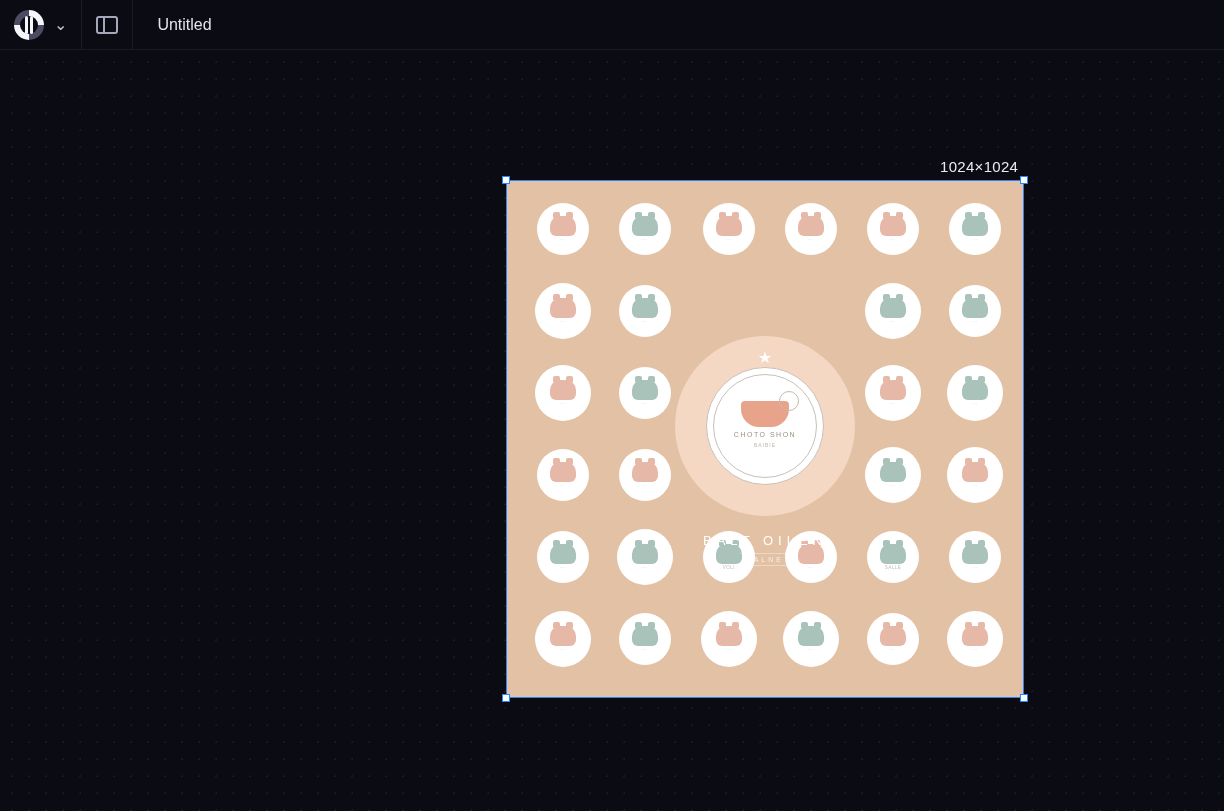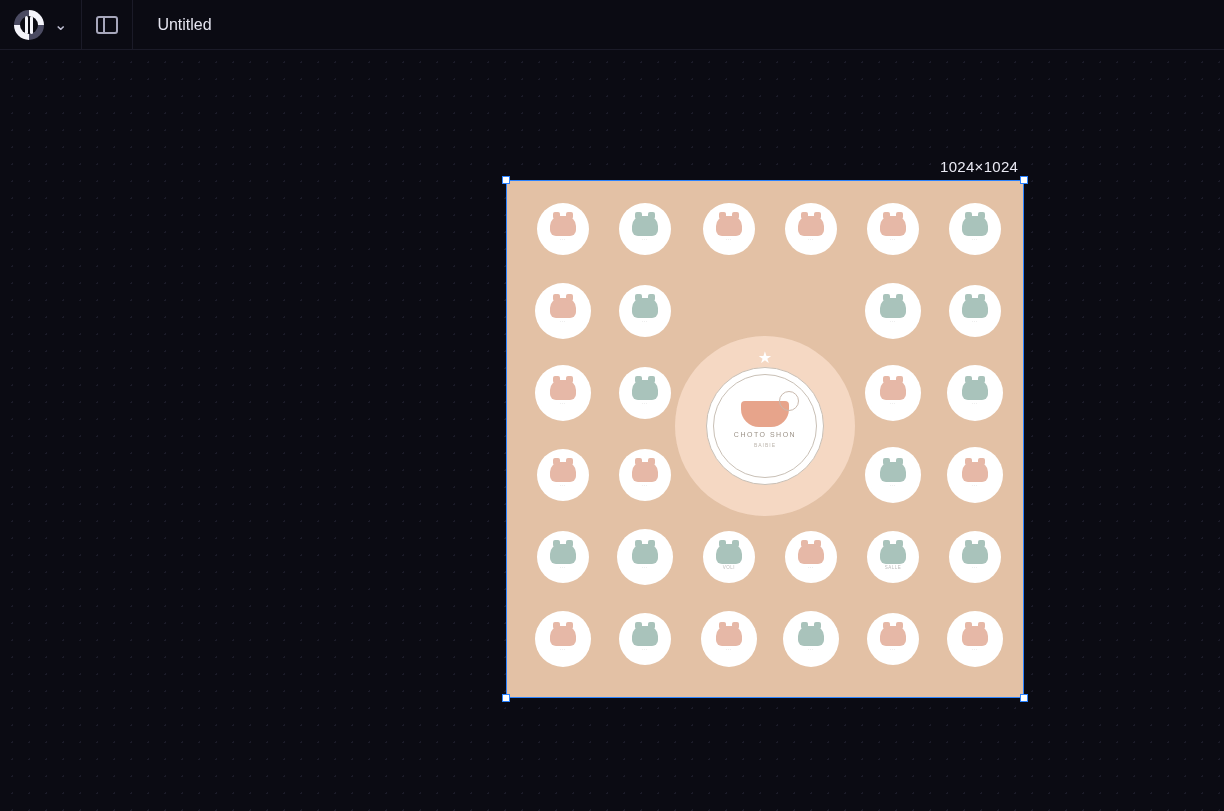--- a/index.html
+++ b/index.html
@@ -199,20 +199,24 @@
   <div class="med">
     <div class="med-bg">
       <span class="star">★</span>
       <div class="med-core">
         <div class="tub"></div>
         <div class="med-tx1">CHOTO SHON</div>
         <div class="med-tx2">BAIBIE</div>
       </div>
     </div>
   </div>
+  <div class="brand">
+    <div class="b1">BALT OILEN</div>
+    <div class="b2">BALNE</div>
+  </div>
 </div>
 
 <div class="sel">
   <div class="h tl"></div>
   <div class="h tr"></div>
   <div class="h bl"></div>
   <div class="h br"></div>
 </div>
 
 </body></html>

